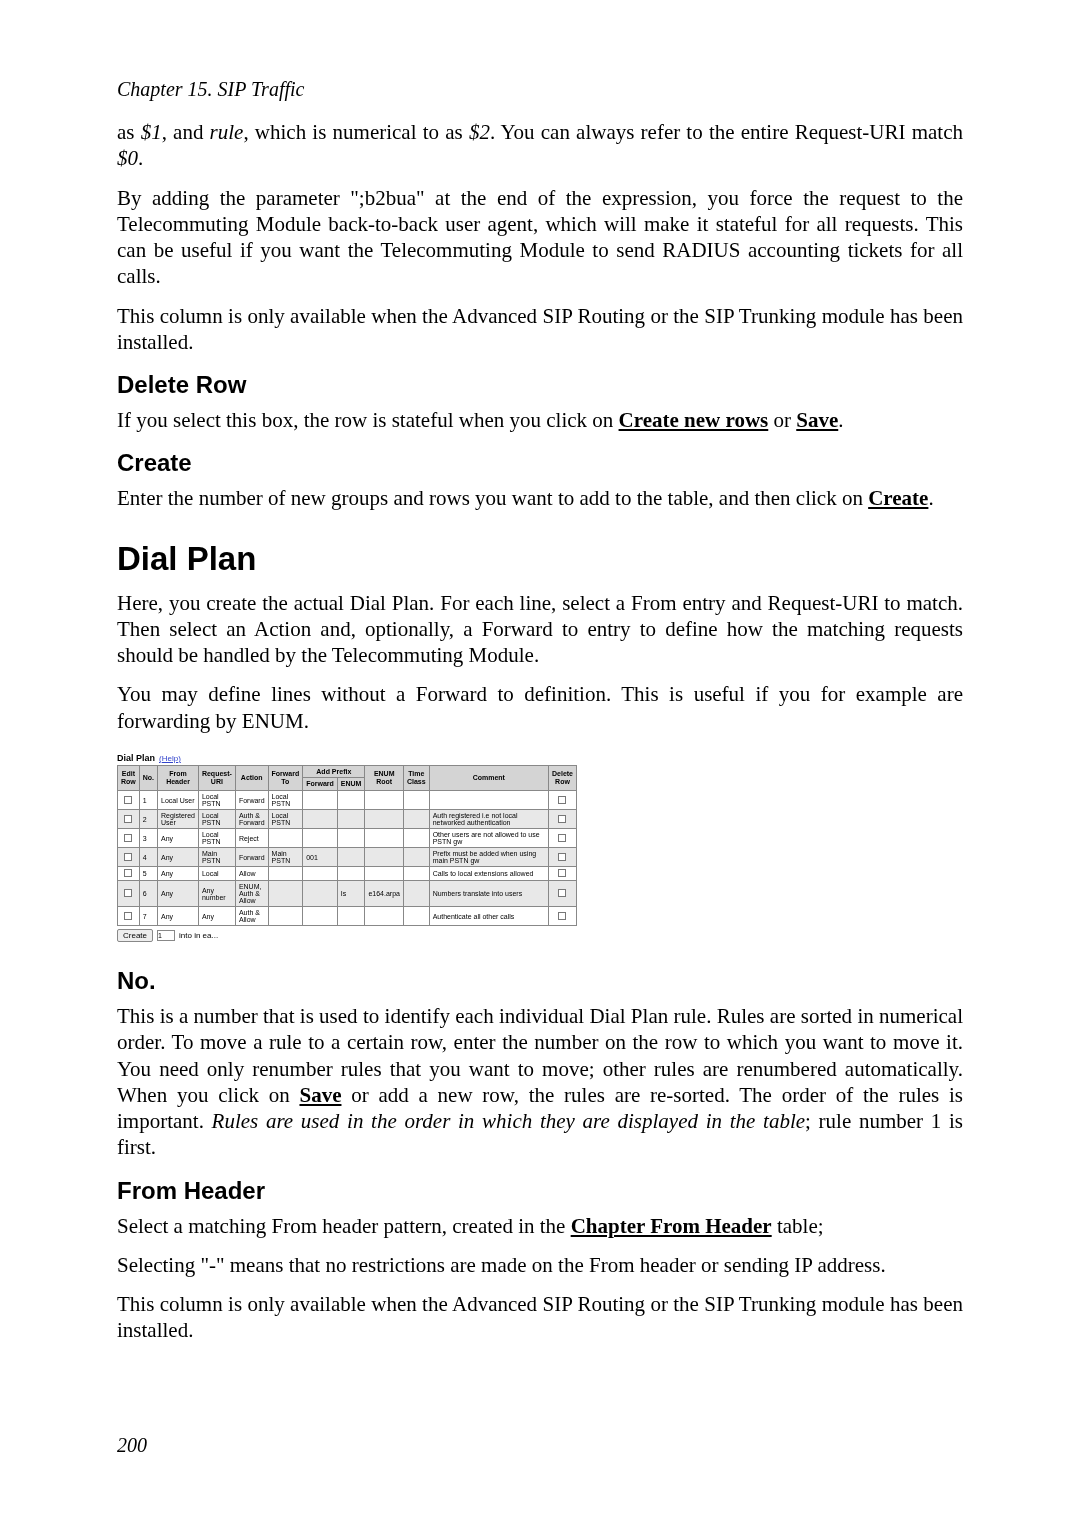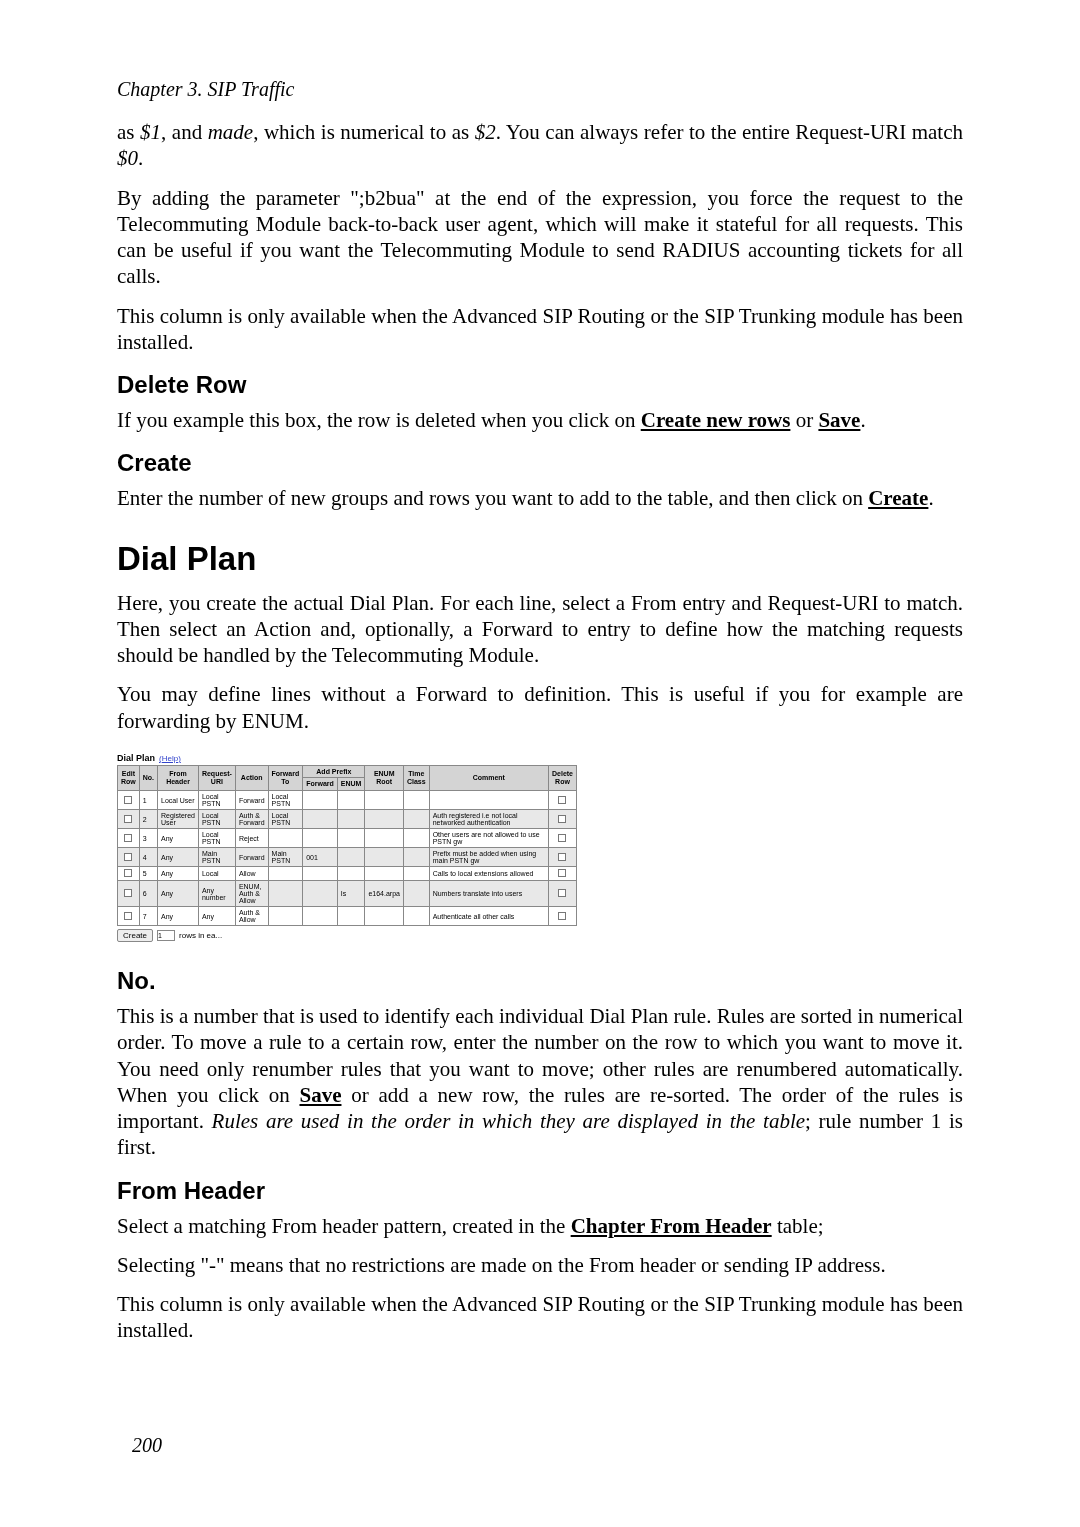--- a/index.html
+++ b/index.html
@@ -43,21 +43,21 @@
     .bold {
       font-weight: bold;
       text-decoration: underline;
     }
     .italic {
       font-style: italic;
     }
     .page-number {
       position: absolute;
       bottom: 70px;
-      left: 132px;
+      left: 117px;
       font-style: italic;
       font-size: 20px;
     }
     .screenshot {
       margin-top: 12px;
       margin-bottom: 25px;
       width: 460px;
     }
     .screenshot-title {
       font-family: Arial, Helvetica, sans-serif;
@@ -120,34 +120,34 @@
     .create-input {
       width: 18px;
       height: 11px;
       border: 1px solid #888;
       font-size: 7px;
     }
   </style>
 </head>
 <body>
 
-<div class="chapter-header">Chapter 3. SIP Traffic</div>
-
-<p class="body-text">
-  <span>as </span><span class="italic">$1</span><span>, and </span><span class="italic">made</span><span>, which is numerical to as </span><span class="italic">$2</span><span>. You can always refer to the entire Request-URI match </span><span class="italic">$0</span><span>.</span>
+<div class="chapter-header">Chapter 15. SIP Traffic</div>
+
+<p class="body-text">
+  <span>as </span><span class="italic">$1</span><span>, and </span><span class="italic">rule</span><span>, which is numerical to as </span><span class="italic">$2</span><span>. You can always refer to the entire Request-URI match </span><span class="italic">$0</span><span>.</span>
 </p>
 
 <p class="body-text">By adding the parameter ";b2bua" at the end of the expression, you force the request to the Telecommuting Module back-to-back user agent, which will make it stateful for all requests. This can be useful if you want the Telecommuting Module to send RADIUS accounting tickets for all calls.</p>
 
 <p class="body-text">This column is only available when the Advanced SIP Routing or the SIP Trunking module has been installed.</p>
 
 <div class="h3">Delete Row</div>
 
 <p class="body-text">
-  <span>If you example this box, the row is deleted when you click on </span><span class="bold">Create new rows</span><span> or </span><span class="bold">Save</span><span>.</span>
+  <span>If you select this box, the row is stateful when you click on </span><span class="bold">Create new rows</span><span> or </span><span class="bold">Save</span><span>.</span>
 </p>
 
 <div class="h3">Create</div>
 
 <p class="body-text">
   <span>Enter the number of new groups and rows you want to add to the table, and then click on </span><span class="bold">Create</span><span>.</span>
 </p>
 
 <div class="h2">Dial Plan</div>
 
@@ -275,21 +275,21 @@
     <td></td>
     <td></td>
     <td style="width:140px">Authenticate all other calls</td>
     <td style="text-align:center"><span class="cb"></span></td>
   </tr>
       </tbody>
   </table>
   <div class="create-button-row">
     <button class="create-btn">Create</button>
     <input class="create-input" value="1" style="">
-    <span>rows in ea...</span>
+    <span>into in ea...</span>
   </div>
 </div>
 
 <div class="h3">No.</div>
 
 <p class="body-text">
   <span>This is a number that is used to identify each individual Dial Plan rule. Rules are sorted in numerical order. To move a rule to a certain row, enter the number on the row to which you want to move it. You need only renumber rules that you want to move; other rules are renumbered automatically. When you click on </span><span class="bold">Save</span><span> or add a new row, the rules are re-sorted. The order of the rules is important. </span><span class="italic">Rules are used in the order in which they are displayed in the table</span><span>; rule number 1 is first.</span>
 </p>
 
 <div class="h3">From Header</div>

